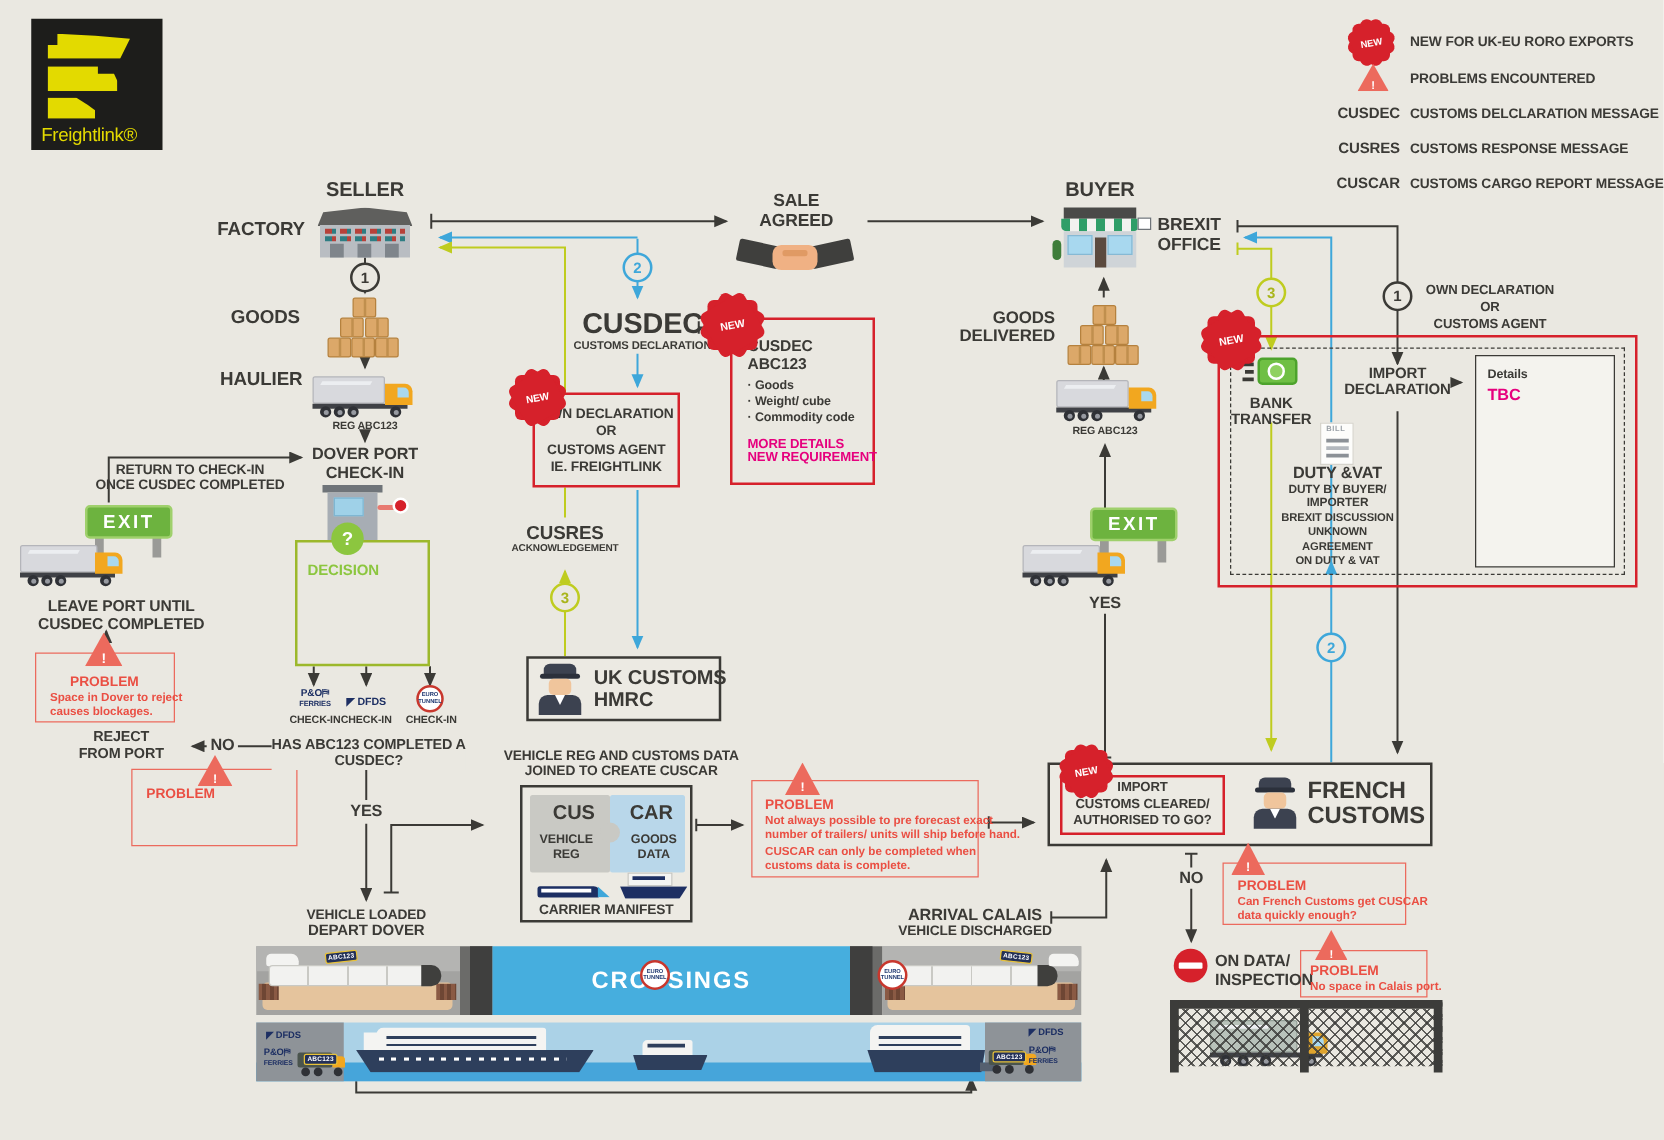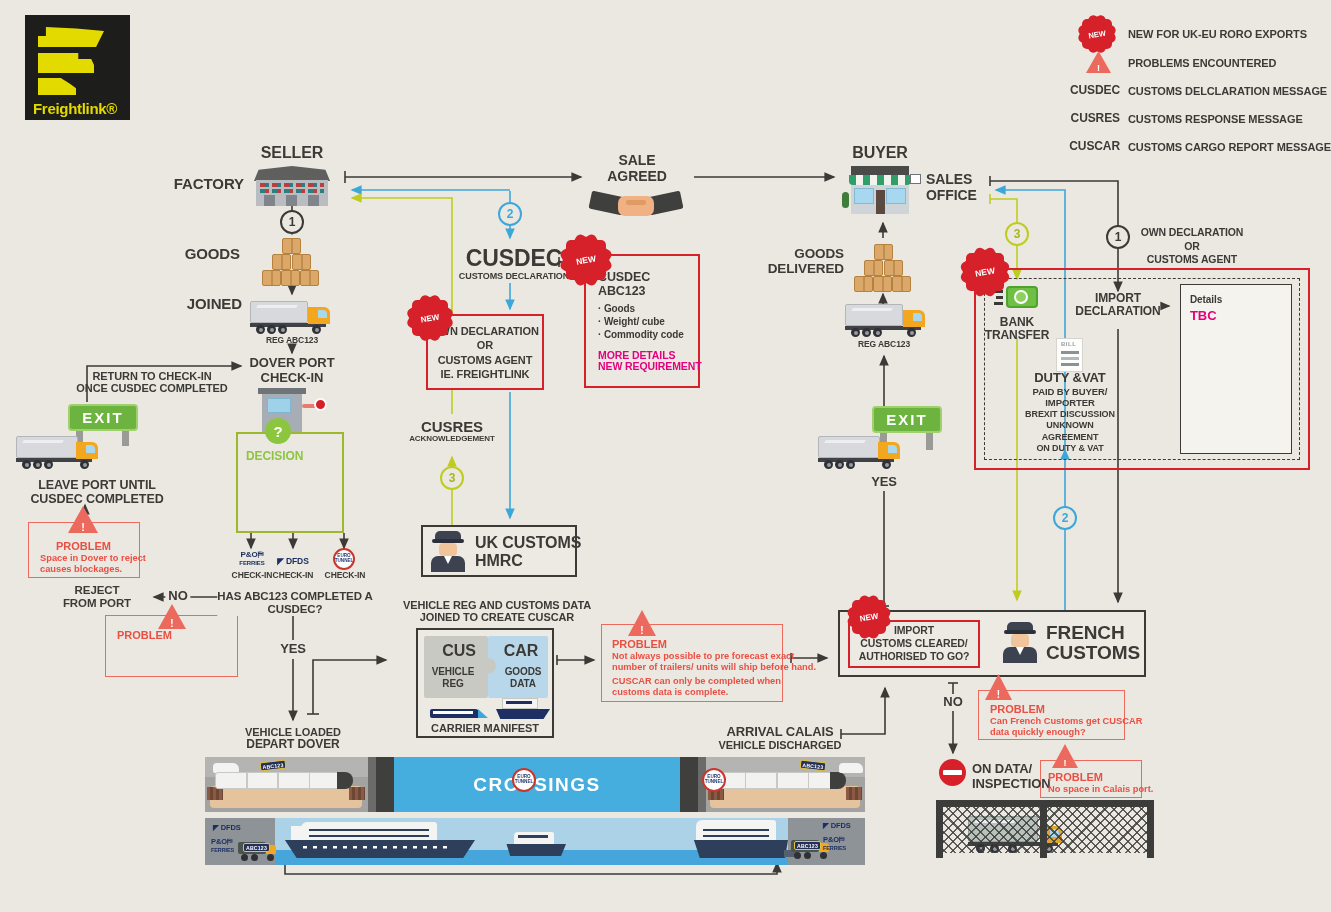--- a/index.html
+++ b/index.html
@@ -117,21 +117,21 @@
     <path d="M990,199 H1017 V279" marker-end="url(#ag)"></path>
         <path d="M990,194 V204"></path>
     <path d="M1017,338 V600" marker-end="url(#ag)"></path>
   </g>
 </svg>
 
 <div class="abs" style="left:25px;top:15px;width:105px;height:105px;background:#1d1d1b;z-index:2">
   <div class="abs" style="left:13px;top:12px;width:66px;height:20px;background:#e3da00;clip-path:polygon(0 45%,12% 45%,12% 0,58% 8%,100% 20%,88% 100%,8% 100%,0 100%)"></div>
   <div class="abs" style="left:13px;top:38px;width:56px;height:20px;background:#e3da00;clip-path:polygon(0 0,72% 0,72% 30%,95% 30%,100% 60%,100% 100%,0 100%)"></div>
   <div class="abs" style="left:13px;top:63px;width:38px;height:17px;background:#e3da00;clip-path:polygon(0 0,60% 0,85% 35%,100% 60%,100% 100%,0 100%)"></div>
-  <div class="abs" style="left:8px;top:85px;color:#e3da00;font-weight:700;font-size:15px;letter-spacing:-.3px">Freightlink®</div>
+  <div class="abs" style="left:8px;top:85px;color:#e3da00;font-weight:400;font-size:15px;letter-spacing:-.3px">Freightlink®</div>
 </div>
 
 <div class="seal" style="left:1082px;top:19px;width:30px;height:30px">
       <b></b>
       <b></b>
       <b></b>
       <span style="font-size:7.5px">NEW</span>
     </div>
 <div class="lbl" style="left:1128px;top:28px;font-size:11px">NEW FOR UK-EU RORO EXPORTS</div>
 <div class="tri" style="left:1086px;top:51px;width:25px;height:22px;font-size:9px">
@@ -168,21 +168,21 @@
 <div class="lbl rt" style="left:150px;top:246px;width:90px;font-size:15px;font-weight:900">GOODS</div>
 <div class="truck" style="left:250px;top:297px;width:84px;height:38px">
   <div class="tr"></div>
       <div class="ch"></div>
       <div class="cb"></div>
   <div class="w" style="left:6px"></div>
       <div class="w" style="left:17px"></div>
       <div class="w" style="left:28px"></div>
       <div class="w" style="left:62px"></div>
 </div>
-<div class="lbl rt" style="left:148px;top:296px;width:94px;font-size:15px;font-weight:900">JOINED</div>
+<div class="lbl rt" style="left:148px;top:296px;width:94px;font-size:15px;font-weight:900">HAULIER</div>
 <div class="lbl ctr" style="left:292px;top:336px;font-size:8.5px">REG ABC123</div>
 <div class="lbl ctr" style="left:292px;top:356px;font-size:13px;font-weight:900">DOVER PORT
 CHECK-IN</div>
 <div class="abs" style="left:258px;top:388px;width:66px;height:46px;z-index:2">
   <div class="abs" style="left:0;top:0;width:48px;height:6px;background:#6f7479"></div>
   <div class="abs" style="left:4px;top:6px;width:40px;height:40px;background:#a7adb4"></div>
   <div class="abs" style="left:9px;top:10px;width:24px;height:15px;background:#9fd1e8;border:1px solid #7fb6d2"></div>
   <div class="abs" style="left:44px;top:16px;width:22px;height:4px;background:#e87a70;border-radius:2px"></div>
   <div class="abs" style="left:56px;top:10px;width:13px;height:13px;background:#d6212b;border-radius:50%;border:2px solid #fff"></div>
 </div>
@@ -330,21 +330,21 @@
 <div class="abs" style="left:849px;top:166px;width:66px;height:48px;z-index:2">
   <div class="abs" style="left:2px;top:0;width:58px;height:9px;background:#4a4a48"></div>
   <div class="abs" style="left:0;top:9px;width:62px;height:10px;background:repeating-linear-gradient(90deg,#2f9e68 0 7px,#f2f2ef 7px 14px);border-radius:0 0 4px 4px"></div>
   <div class="abs" style="left:2px;top:19px;width:58px;height:29px;background:#cfd4d8"></div>
   <div class="abs" style="left:5px;top:22px;width:20px;height:16px;background:#a8d8ef;border:1px solid #86b9d4"></div>
   <div class="abs" style="left:37px;top:22px;width:20px;height:16px;background:#a8d8ef;border:1px solid #86b9d4"></div>
   <div class="abs" style="left:27px;top:24px;width:9px;height:24px;background:#5b4a3f"></div>
   <div class="abs" style="left:-7px;top:26px;width:7px;height:16px;background:#3e7d3a;border-radius:4px"></div>
   <div class="abs" style="left:61px;top:8px;width:11px;height:10px;background:#fff;border:1.5px solid #6f7479"></div>
 </div>
-<div class="lbl pre" style="left:926px;top:172px;font-size:14px;font-weight:900">SALES
+<div class="lbl pre" style="left:926px;top:172px;font-size:14px;font-weight:900">BREXIT
 OFFICE</div>
 <div class="gbox" style="left:854px;top:244px;width:58px;height:48px">
   <i style="left:20px;top:0"></i>
       <i style="left:10px;top:16px"></i>
       <i style="left:30px;top:16px"></i>
       <i style="left:0;top:32px"></i>
       <i style="left:19px;top:32px"></i>
       <i style="left:38px;top:32px"></i>
 </div>
 <div class="lbl rt" style="left:752px;top:246px;width:92px;font-size:13.5px;font-weight:900">GOODS
@@ -403,21 +403,21 @@
 <div class="abs" style="left:1180px;top:284px;width:112px;height:170px;border:1.5px solid #3b3a36;background:#f4f3ee;z-index:3"></div>
 <div class="lbl" style="left:1190px;top:294px;font-size:10px;z-index:4">Details</div>
 <div class="lbl" style="left:1190px;top:309px;font-size:13px;font-weight:900;color:#e6007e;z-index:4">TBC</div>
 <div class="abs" style="left:1056px;top:338px;width:27px;height:34px;background:#fdfdfb;border:1px solid #d6d4cc;z-index:3">
   <div style="position:absolute;left:4px;top:2px;font-size:6px;font-weight:900;color:#9aa0a6;letter-spacing:.5px">BILL</div>
   <div class="abs" style="left:4px;top:12px;width:18px;height:3px;background:#8c9196"></div>
   <div class="abs" style="left:4px;top:18px;width:18px;height:3px;background:#b3b8bd"></div>
   <div class="abs" style="left:4px;top:24px;width:18px;height:3px;background:#8c9196"></div>
 </div>
 <div class="lbl ctr" style="left:1070px;top:371px;font-size:13px;font-weight:900;z-index:3">DUTY &amp;VAT</div>
-<div class="lbl ctr" style="left:1070px;top:386px;font-size:9.5px;line-height:1.2;z-index:3">PAID BY BUYER/
+<div class="lbl ctr" style="left:1070px;top:386px;font-size:9.5px;line-height:1.2;z-index:3">DUTY BY BUYER/
 IMPORTER</div>
 <div class="lbl ctr" style="left:1070px;top:409px;font-size:9px;line-height:1.25;z-index:3">BREXIT DISCUSSION
 UNKNOWN
 AGREEMENT
 ON DUTY &amp; VAT</div>
 <div class="circ blue" style="left:1053px;top:506px">2</div>
 
 <div class="box" style="left:838px;top:610px;width:308px;height:67px;border-width:2.5px"></div>
 <div class="rbox" style="left:848px;top:620px;width:132px;height:48px;z-index:3"></div>
 <div class="seal" style="left:852px;top:600px;width:34px;height:34px">

